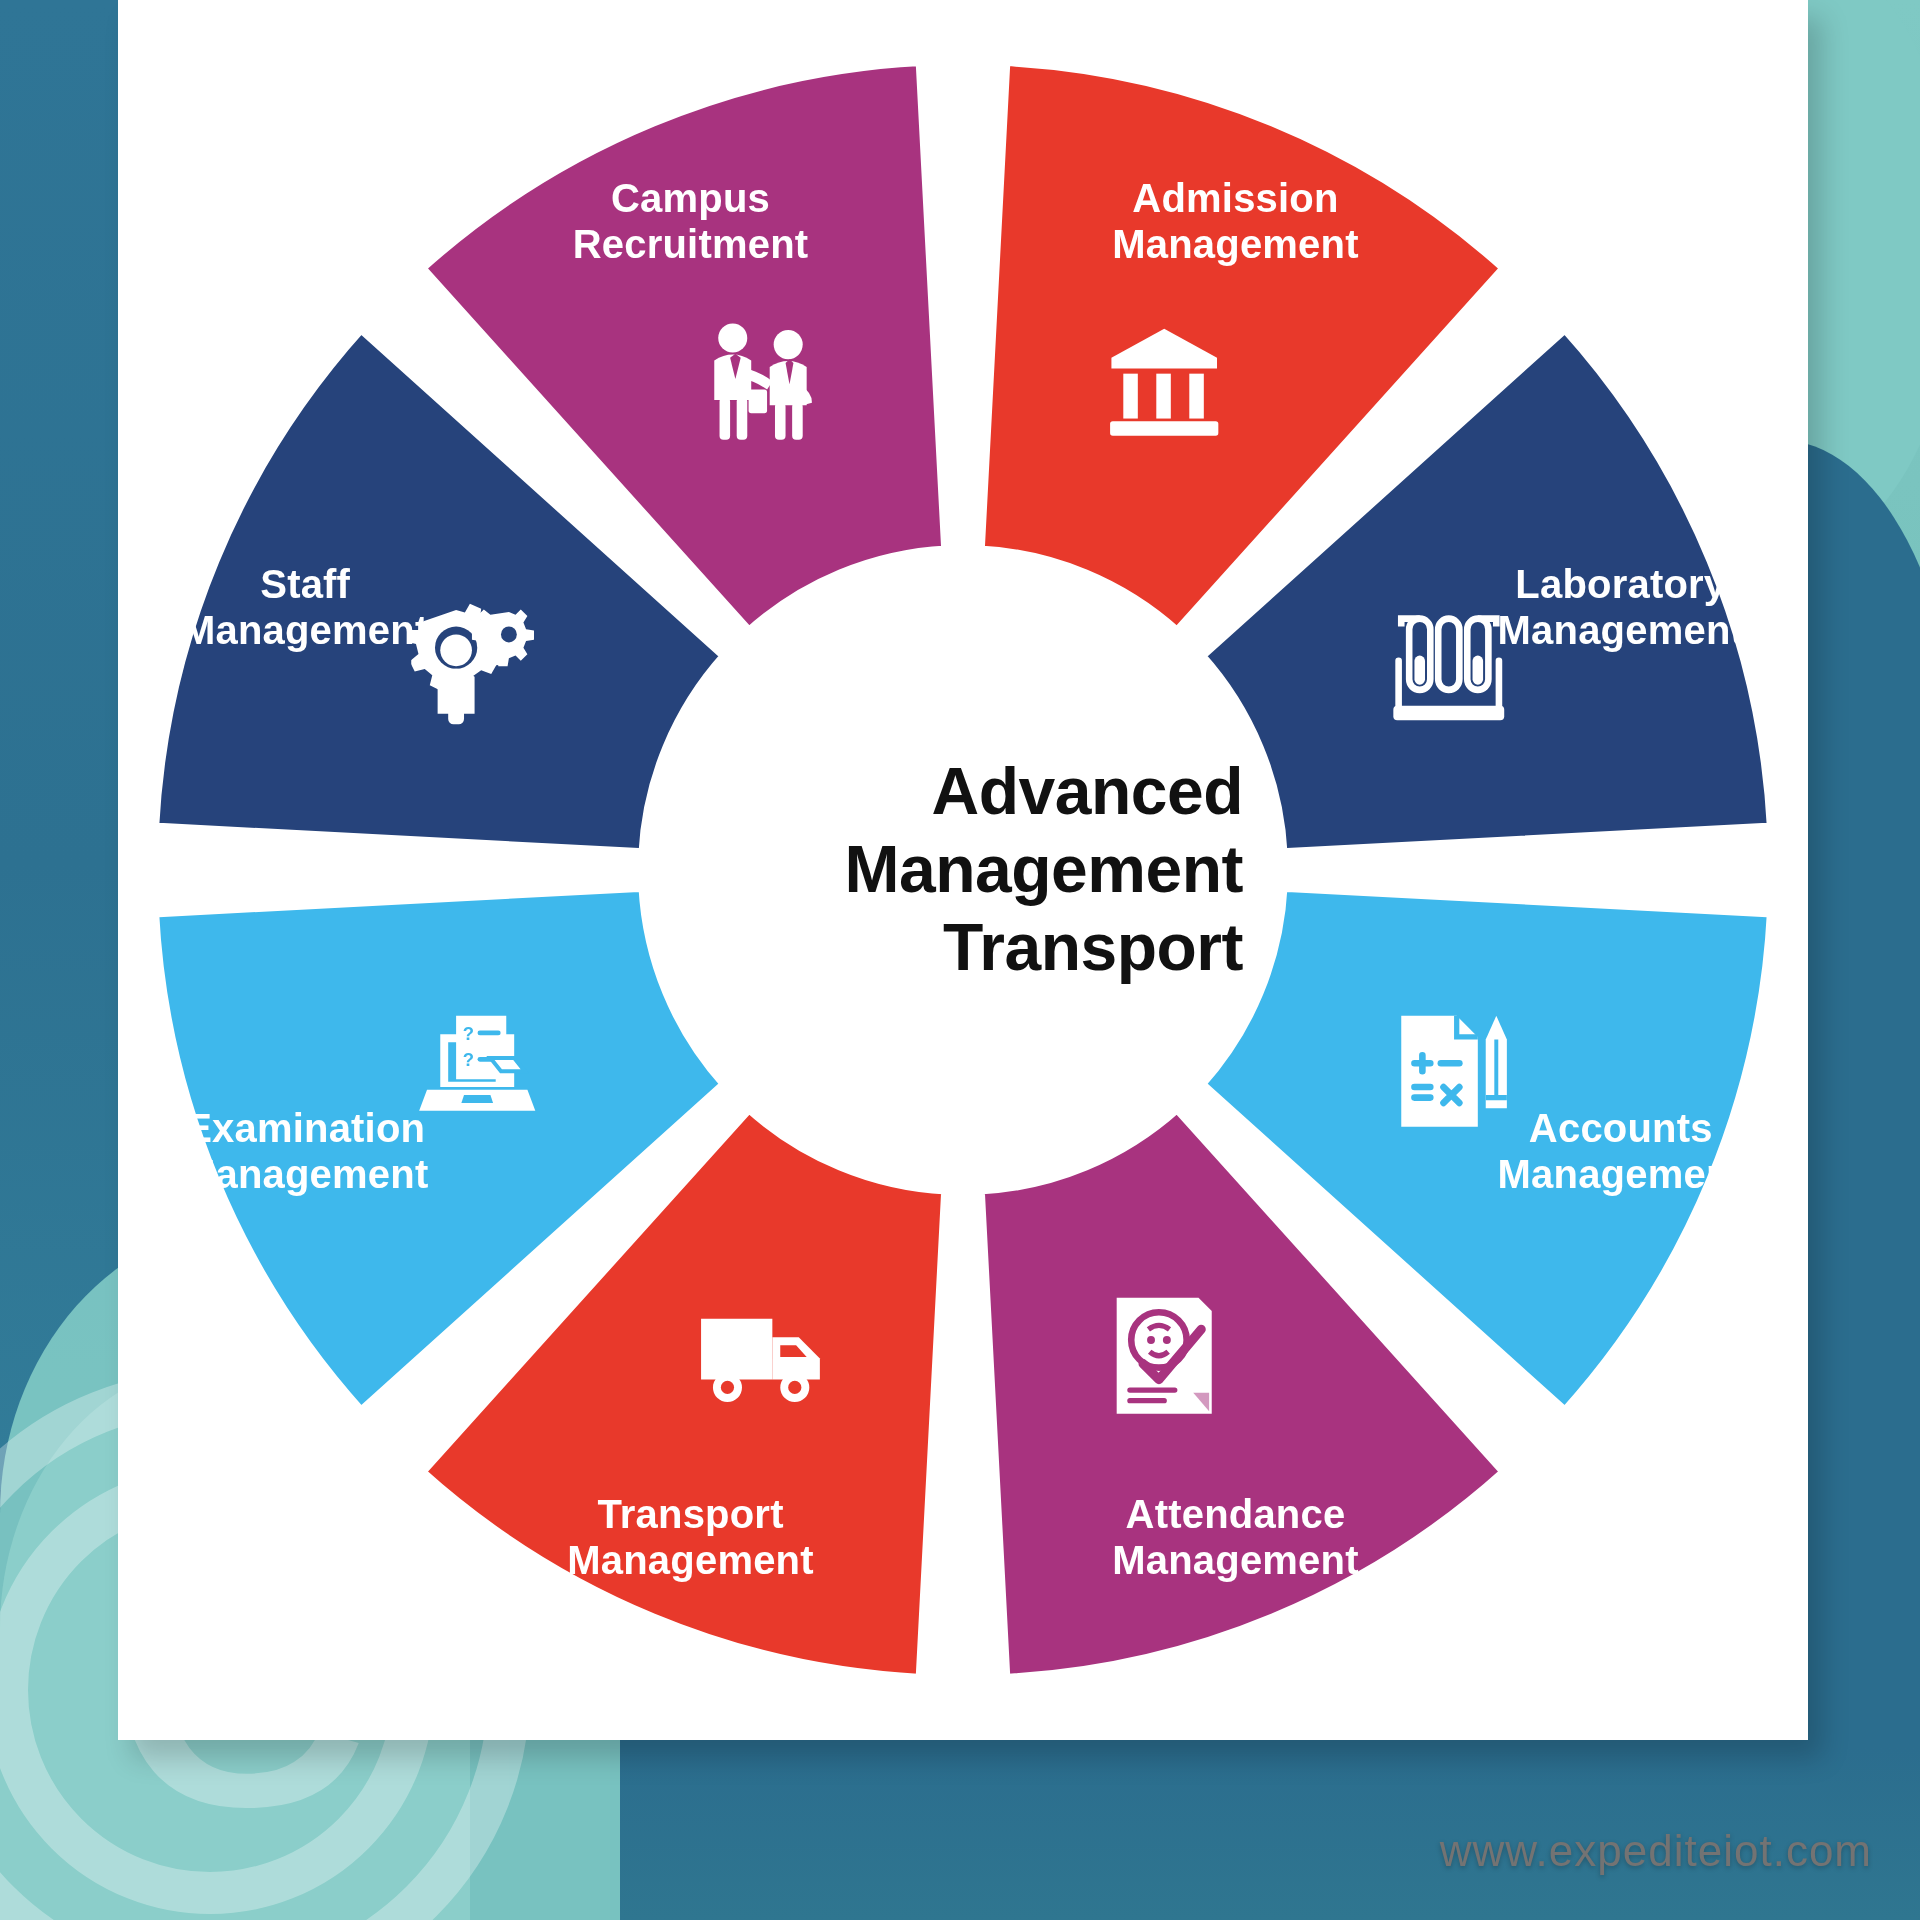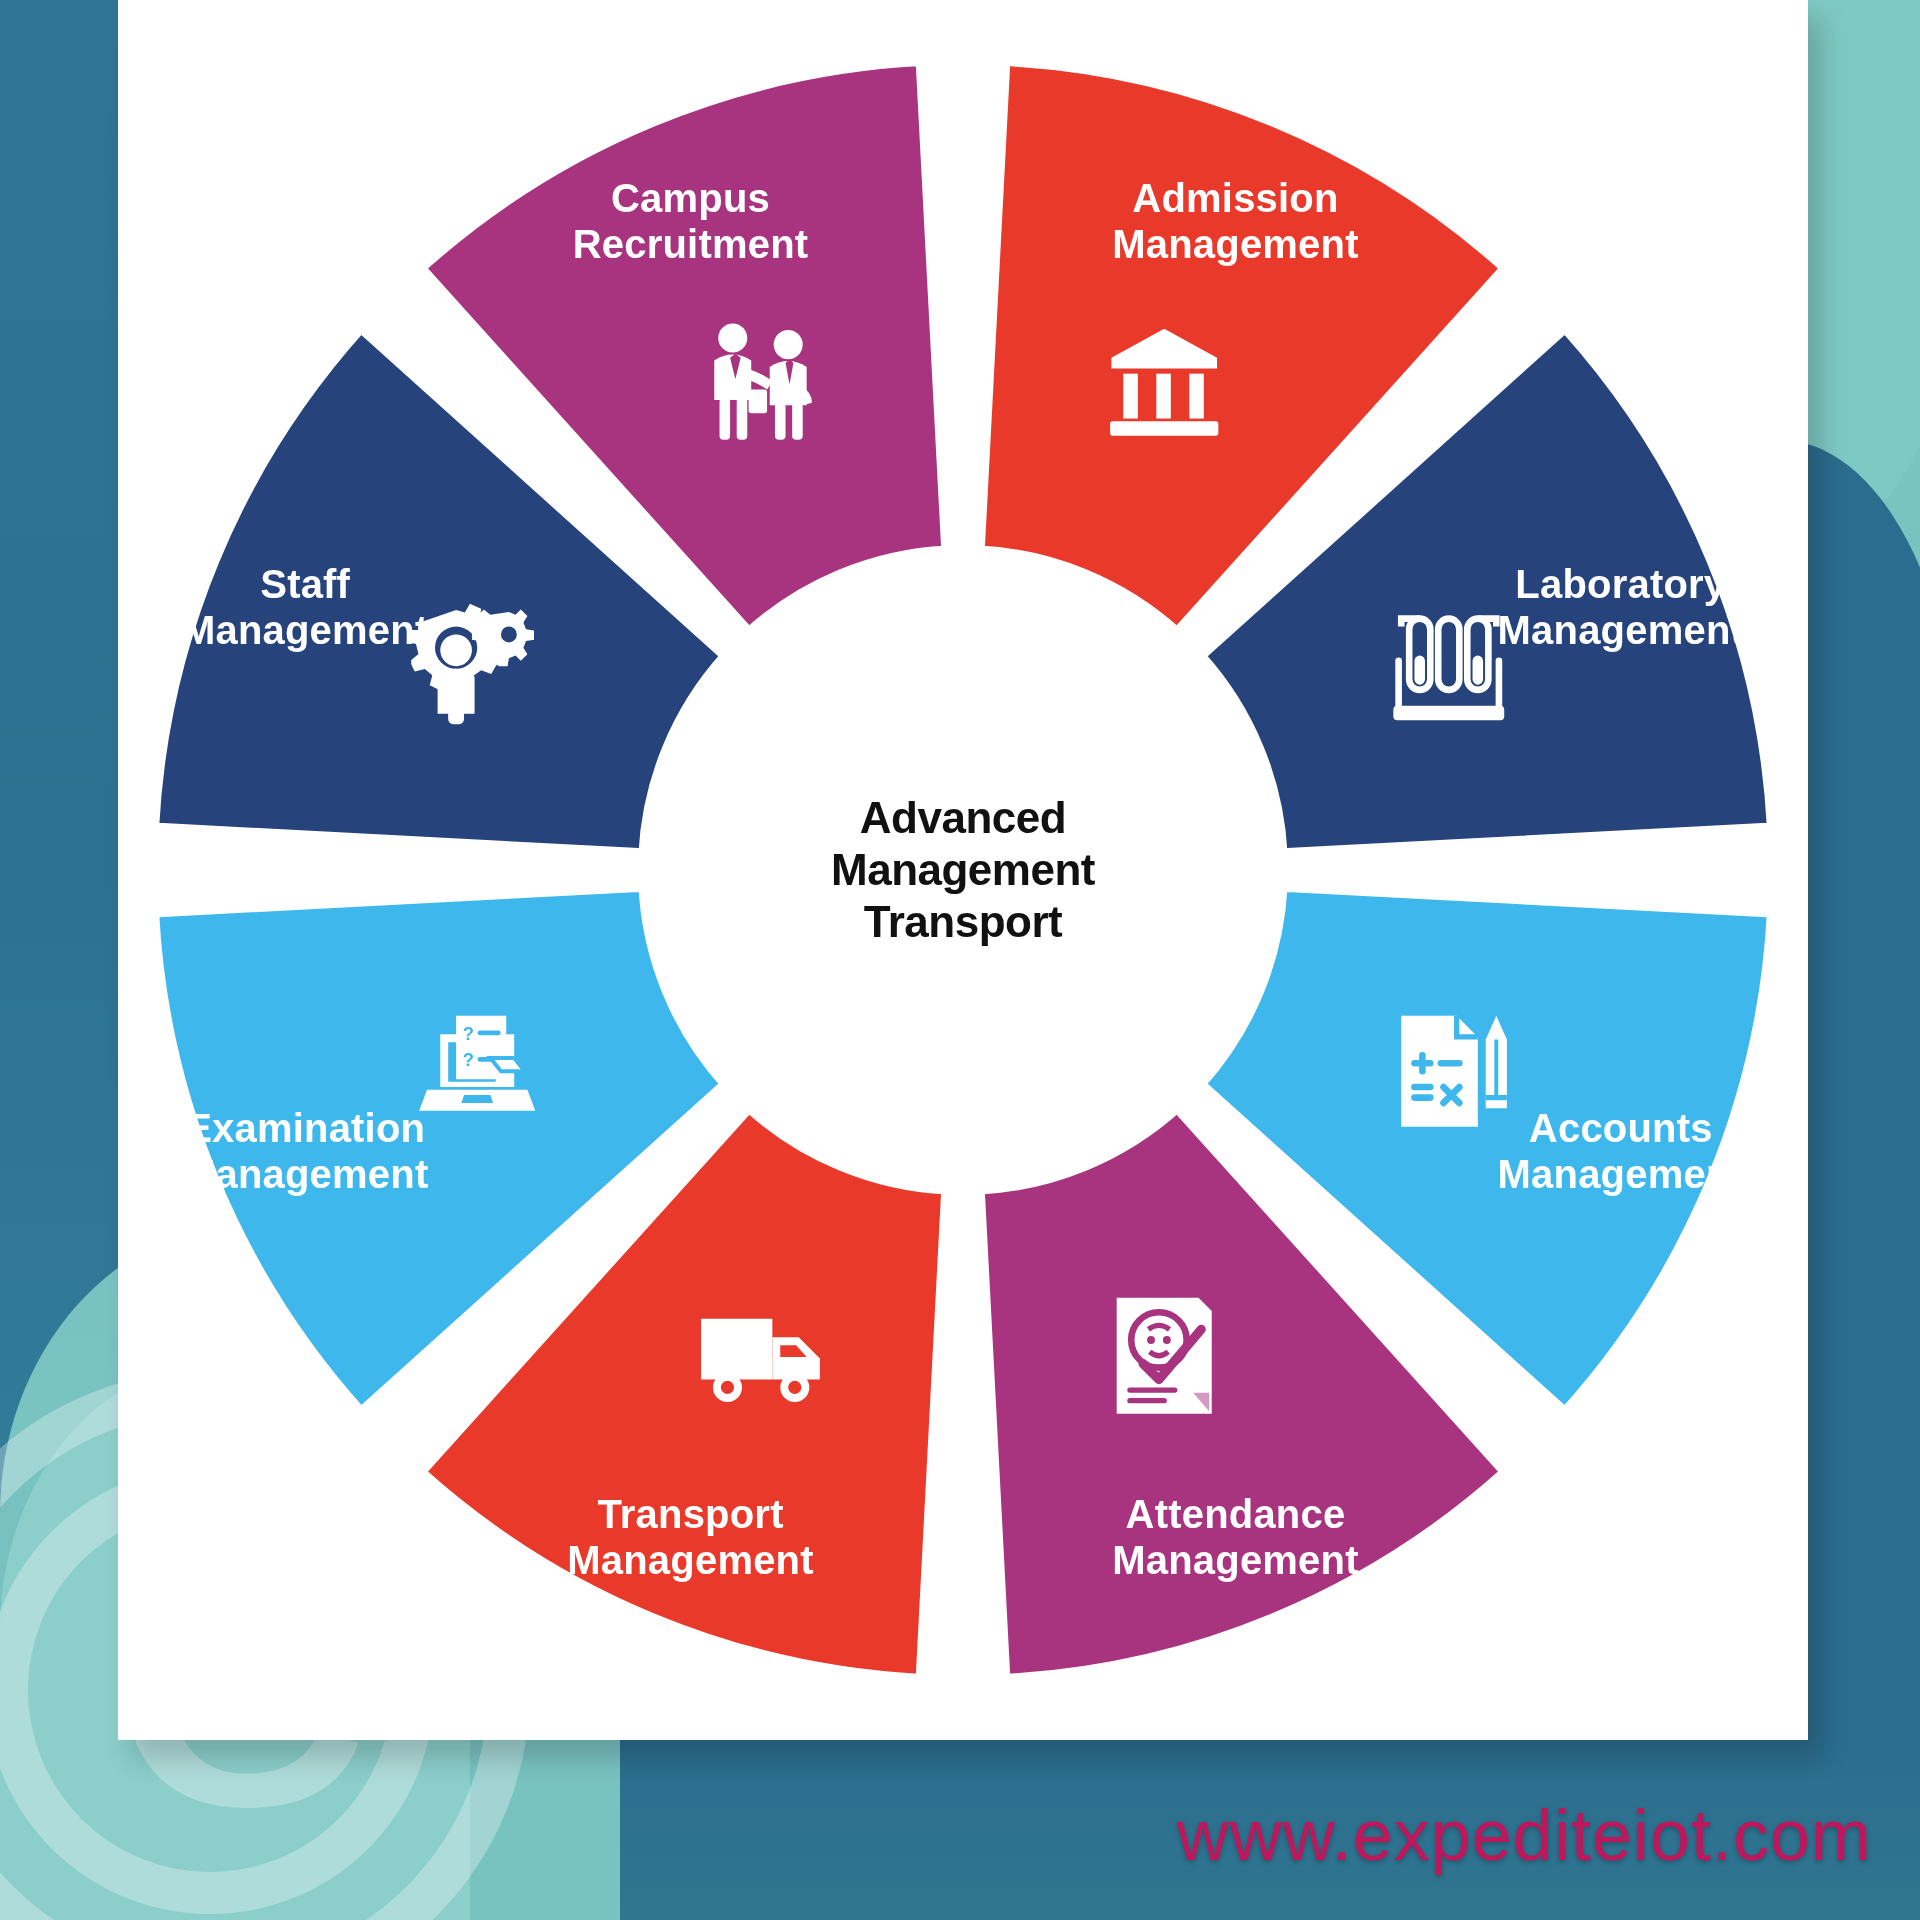--- a/index.html
+++ b/index.html
@@ -94,36 +94,36 @@
     font-size:40px;
     letter-spacing:.2px;
   }
 
   
   .center-text {
     position:absolute;
     left:50%; top:50%;
     transform:translate(-50%,-50%);
     width:560px;
-    text-align:center;
+    text-align:right;
     color:#111111;
     font-weight:700;
-    font-size:44px;
+    font-size:66px;
     line-height:1.18;
     letter-spacing:-.5px;
     pointer-events:none;
   }
   .center-text span { display:block; }
 
   
   .url {
     position:absolute;
     right:48px; bottom:44px;
-    color:#be185d;
-    font-size:72px;
+    color:#737373;
+    font-size:44px;
     font-weight:400;
     letter-spacing:1px;
     text-shadow:0 2px 5px rgba(0,0,0,.25);
   }
 </style>
 </head>
 <body>
 
 <div id="stage">
 

